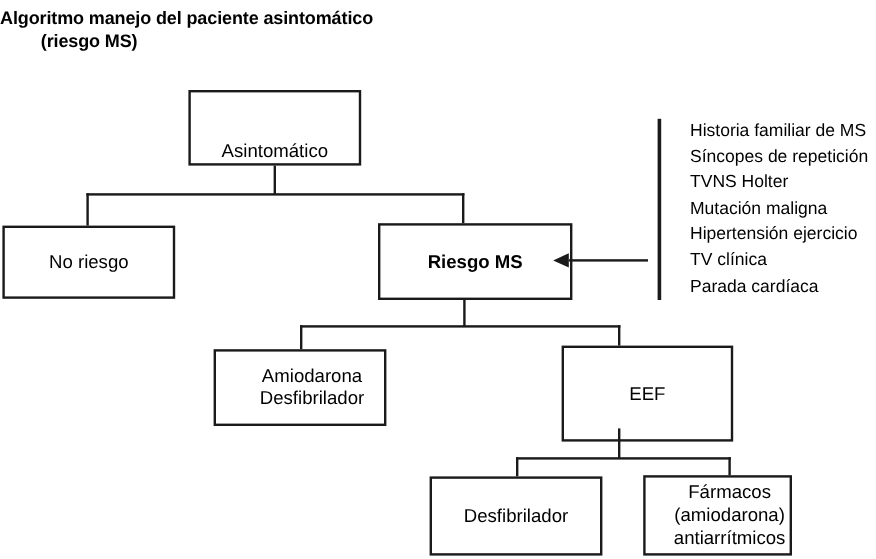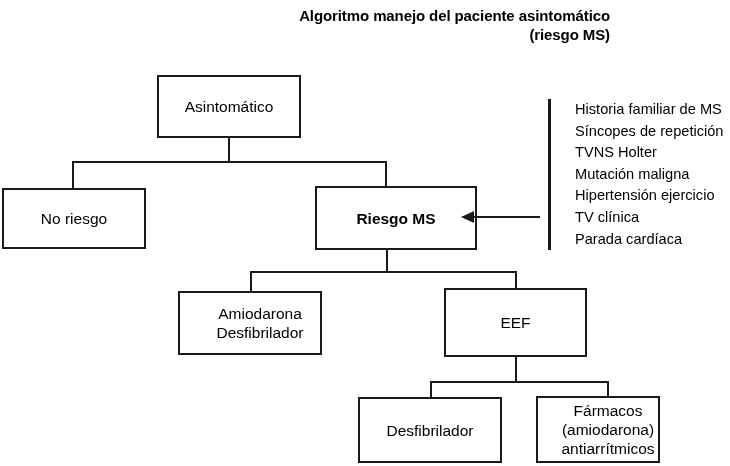--- a/index.html
+++ b/index.html
@@ -19,27 +19,27 @@
     background: #ffffff;
     overflow: hidden;
   }
 
   
   .title {
     position: absolute;
     left: 0;
     top: 6px;
     width: 610px;
-    text-align: right;
+    text-align: left;
     font-size: 15px;
     font-weight: bold;
     line-height: 19px;
     letter-spacing: -0.1px;
   }
-  .title .line2 { display: block; }
+  .title .line2 { display: block; padding-left: 34px; }
 
   
   .node {
     position: absolute;
     box-sizing: border-box;
     border: 2px solid #1a1a1a;
     background: #ffffff;
     display: flex;
     align-items: center;
     justify-content: center;
@@ -91,21 +91,21 @@
 </head>
 <body>
 
 <div id="canvas">
 
   <div class="title">
     <span>Algoritmo manejo del paciente asintomático</span>
     <span class="line2">(riesgo MS)</span>
   </div>
 
-  <div class="node" style="left:157px; top:75px; width:144px; height:63px;">
+  <div class="node" style="left:157px; top:75px; width:144px; height:63px;align-items:flex-end;">
     <span class="txt">Asintomático</span>
   </div>
 
   <div class="ln v" style="left:228px; top:138px; height:24px;"></div>
 
   <div class="ln h" style="left:72px; top:161px; width:315px;"></div>
 
   <div class="ln v" style="left:72px; top:161px; height:28px;"></div>
 
   <div class="ln v" style="left:385px; top:161px; height:26px;"></div>
@@ -139,21 +139,21 @@
 
   <div class="ln v" style="left:515px; top:271px; height:18px;"></div>
 
   <div class="node" style="left:178px; top:291px; width:144px; height:64px;">
     <span class="txt">
       <span class="l">Amiodarona</span>
       <span class="l">Desfibrilador</span>
     </span>
   </div>
 
-  <div class="node" style="left:444px; top:288px; width:143px; height:69px;">
+  <div class="node" style="left:468px; top:288px; width:143px; height:80px;">
     <span class="txt">EEF</span>
   </div>
 
   <div class="ln v" style="left:515px; top:357px; height:25px;"></div>
 
   <div class="ln h" style="left:430px; top:381px; width:179px;"></div>
 
   <div class="ln v" style="left:430px; top:381px; height:17px;"></div>
 
   <div class="ln v" style="left:607px; top:381px; height:16px;"></div>

